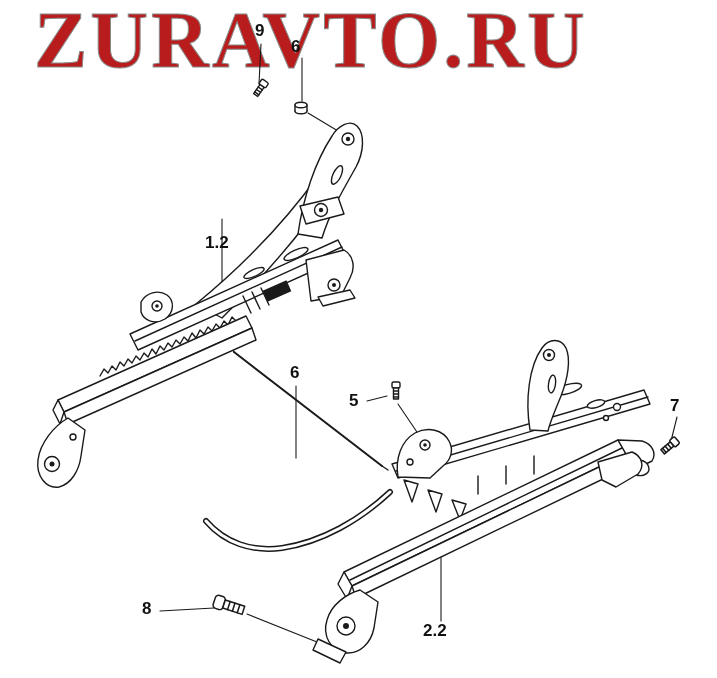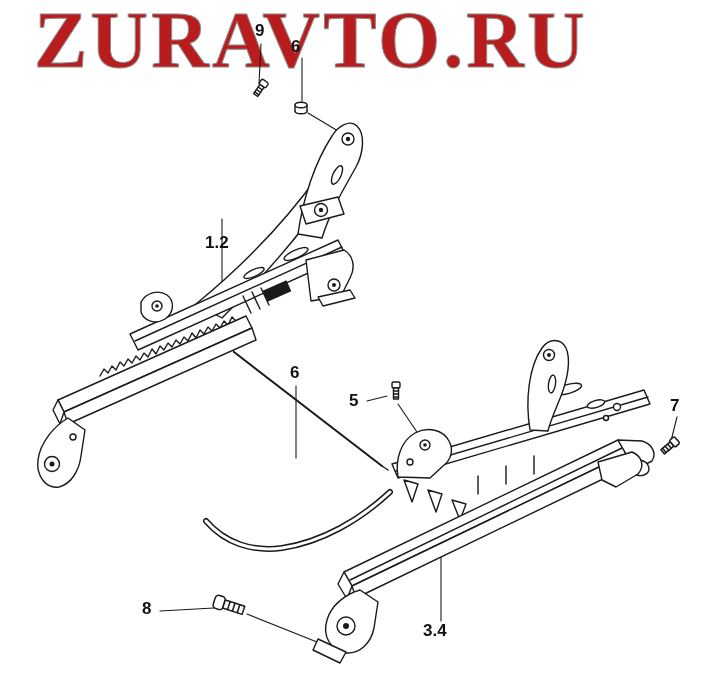--- a/index.html
+++ b/index.html
@@ -174,15 +174,15 @@
     </g>
   </svg>
 
   <div class="callout c9">9</div>
   <div class="callout c10">6</div>
   <div class="callout c12">1.2</div>
   <div class="callout c6">6</div>
   <div class="callout c5">5</div>
   <div class="callout c7">7</div>
   <div class="callout c8">8</div>
-  <div class="callout c34">3.4</div>
+  <div class="callout c34">2.2</div>
 
 </div>
 
 </body></html>

